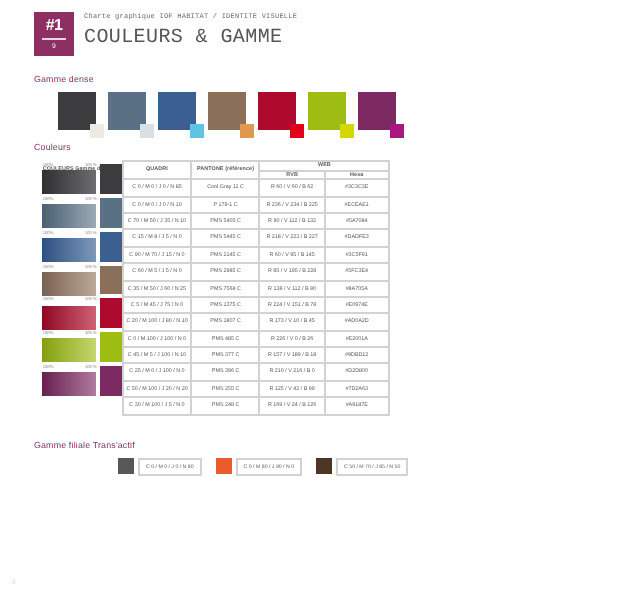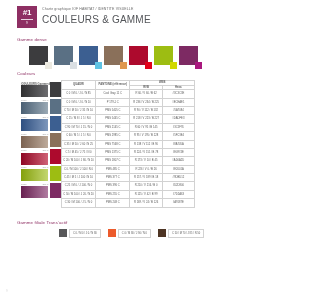--- a/index.html
+++ b/index.html
@@ -15,21 +15,21 @@
   
   .header{display:flex;align-items:flex-start;padding:6px 0 0 17px;}
   .badge{
     width:20px;height:22px;background:#8e2f63;color:#ffffff;
     display:flex;flex-direction:column;align-items:center;justify-content:center;
     flex:0 0 auto;position:relative;
   }
   .badge-num{font-size:8px;line-height:8px;font-weight:bold;letter-spacing:-0.3px;}
   .badge-rule{width:12px;height:1px;background:#ffffff;opacity:.8;margin:1.5px 0 1px;}
   .badge-sub{font-size:3.4px;line-height:4px;opacity:.95;}
-  .head-text{padding-left:5px;padding-top:1px;}
+  .head-text{padding-left:5px;padding-top:1px;font-family:Liberation Mono, monospace;}
   .kicker{font-size:3.5px;line-height:5px;color:#6b6b6b;letter-spacing:.12px;white-space:nowrap;}
   .maintitle{font-size:10px;line-height:12px;color:#54565a;letter-spacing:.2px;font-weight:400;margin-top:2px;white-space:nowrap;}
 
   
   .sect{font-size:4.4px;line-height:6px;color:#8e2f63;margin:0 0 3px 17px;letter-spacing:.1px;}
   .sect.low{margin-top:0;}
 
   
   .dense-row{display:flex;gap:6px;padding-left:29px;margin-bottom:6px;}
   .dense-item{position:relative;width:19px;height:19px;}

